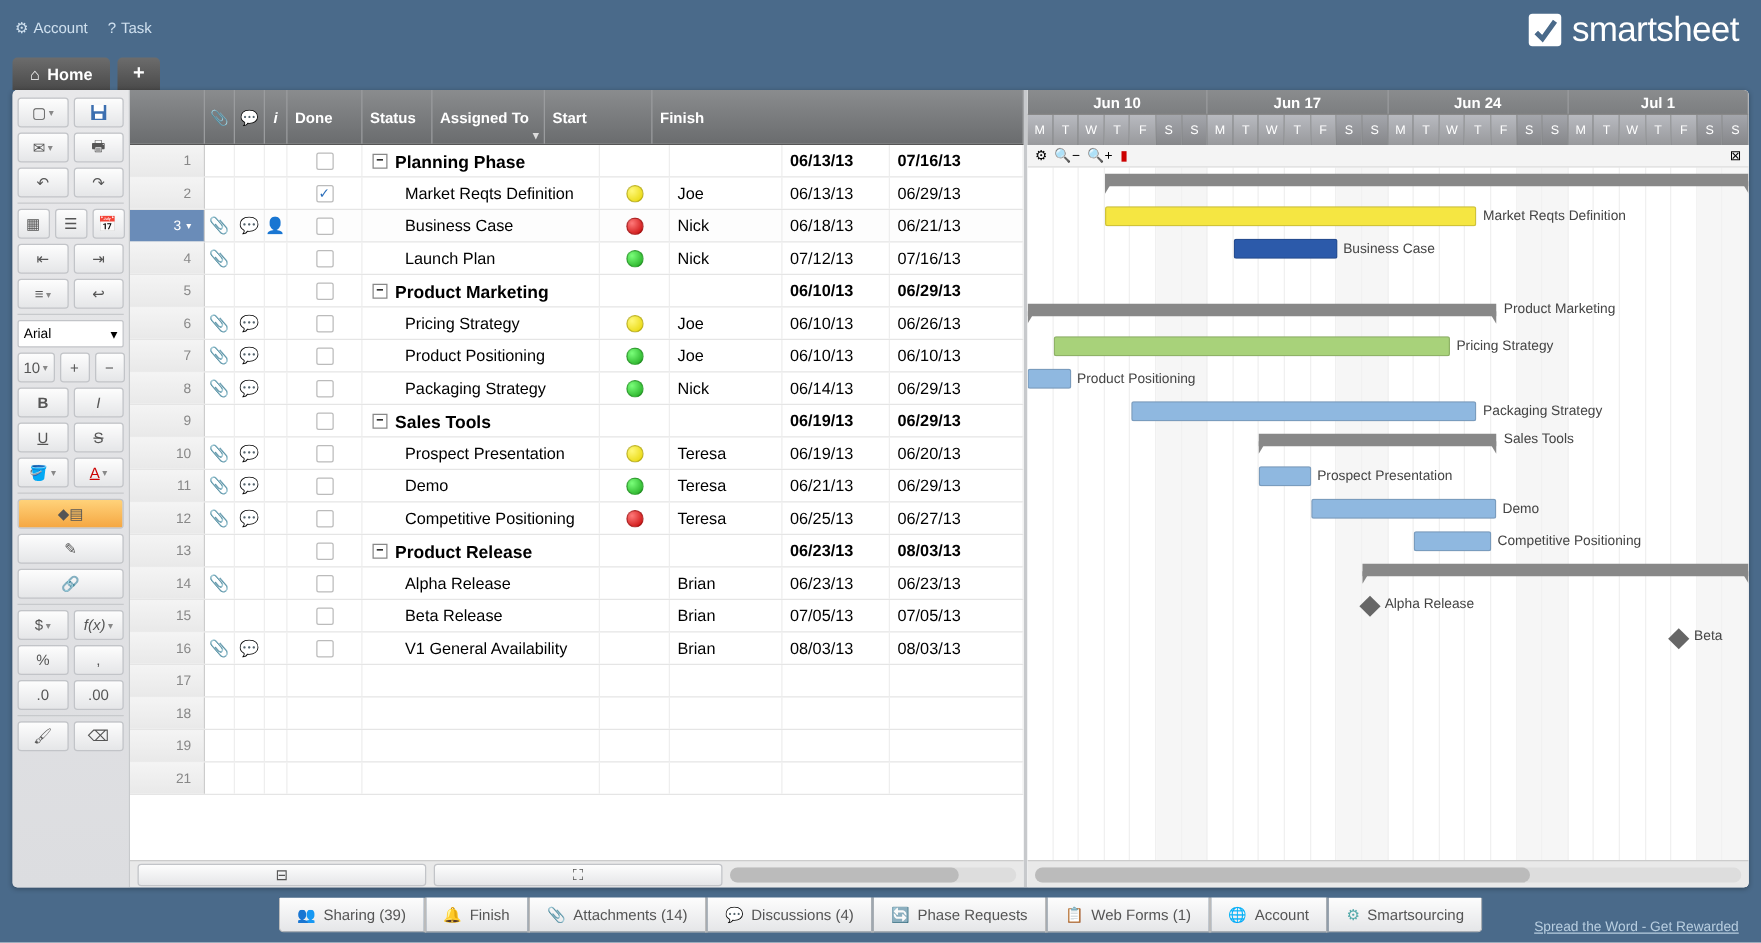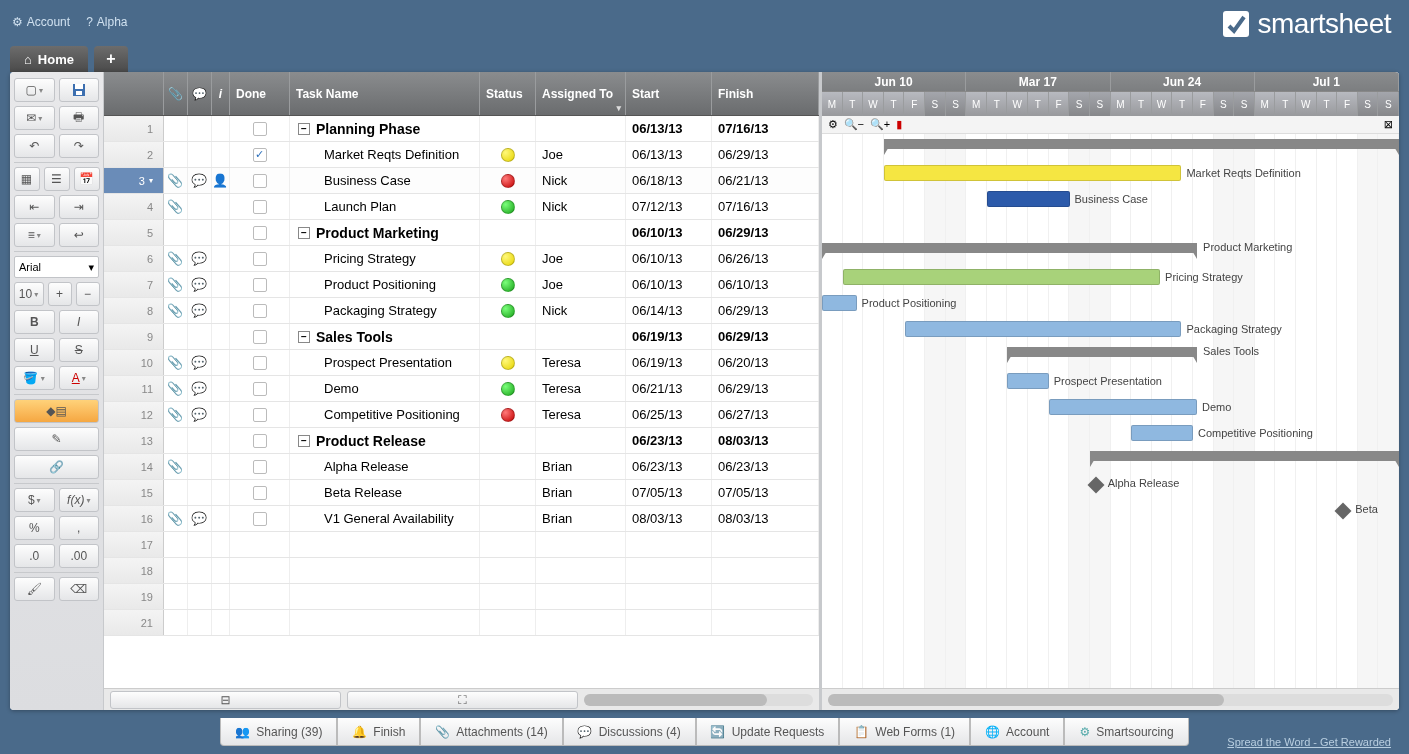--- a/index.html
+++ b/index.html
@@ -100,21 +100,21 @@
 </head>
 <body>
 
 <div class="topbar">
   <div class="link">
     <span>⚙</span>
     <span>Account</span>
   </div>
   <div class="link">
     <span>?</span>
-    <span>Alpha</span>
+    <span>Task</span>
   </div>
   <div class="brand">
     <svg width="32" height="32" viewBox="0 0 32 32">
         <rect x="3" y="3" width="26" height="26" rx="3" fill="#fff"></rect>
         <path d="M9 18 L14 23 L24 9" fill="none" stroke="#4a6a8a" stroke-width="4"></path>
       </svg>
     <span>smartsheet</span>
   </div>
 </div>
 
@@ -251,23 +251,20 @@
               <span>📎</span>
             </div>
           <div class="hcell small" style="width:24px">
               <span>💬</span>
             </div>
           <div class="hcell small" style="width:18px">
               <i>i</i>
             </div>
           <div class="hcell" style="width:60px">
               <span>Done</span>
-            </div>
-          <div class="hcell" style="width:190px">
-              <span>Task Name</span>
             </div>
           <div class="hcell" style="width:56px">
               <span>Status</span>
             </div>
           <div class="hcell" style="width:90px;position:relative">
               <span>Assigned To</span>
               <span style="position:absolute;right:4px;bottom:2px;font-size:9px;color:#ddd">▾</span>
             </div>
           <div class="hcell" style="width:86px">
               <span>Start</span>
@@ -612,21 +609,21 @@
           <div class="scroll-track">
               <div class="scroll-thumb" style="left:0;width:80%"></div>
             </div>
         </div>
       </div>
 
       <div class="gantt">
         <div class="gantthdr">
           <div class="weekrow" id="weekrow">
               <div class="weekcell">Jun 10</div>
-              <div class="weekcell">Mar 17</div>
+              <div class="weekcell">Jun 17</div>
               <div class="weekcell">Jun 24</div>
               <div class="weekcell">Jul 1</div>
             </div>
           <div class="dayrow" id="dayrow">
               <div class="daycell">M</div>
               <div class="daycell">T</div>
               <div class="daycell">W</div>
               <div class="daycell">T</div>
               <div class="daycell">F</div>
               <div class="daycell we">S</div>
@@ -754,21 +751,21 @@
   <div class="btab">
       <span>📎</span>
       <span>Attachments  (14)</span>
     </div>
   <div class="btab">
       <span>💬</span>
       <span>Discussions  (4)</span>
     </div>
   <div class="btab">
       <span style="color:#3a3">🔄</span>
-      <span>Update Requests</span>
+      <span>Phase Requests</span>
     </div>
   <div class="btab">
       <span>📋</span>
       <span>Web Forms  (1)</span>
     </div>
   <div class="btab">
       <span style="color:#2a9">🌐</span>
       <span>Account</span>
     </div>
   <div class="btab">

